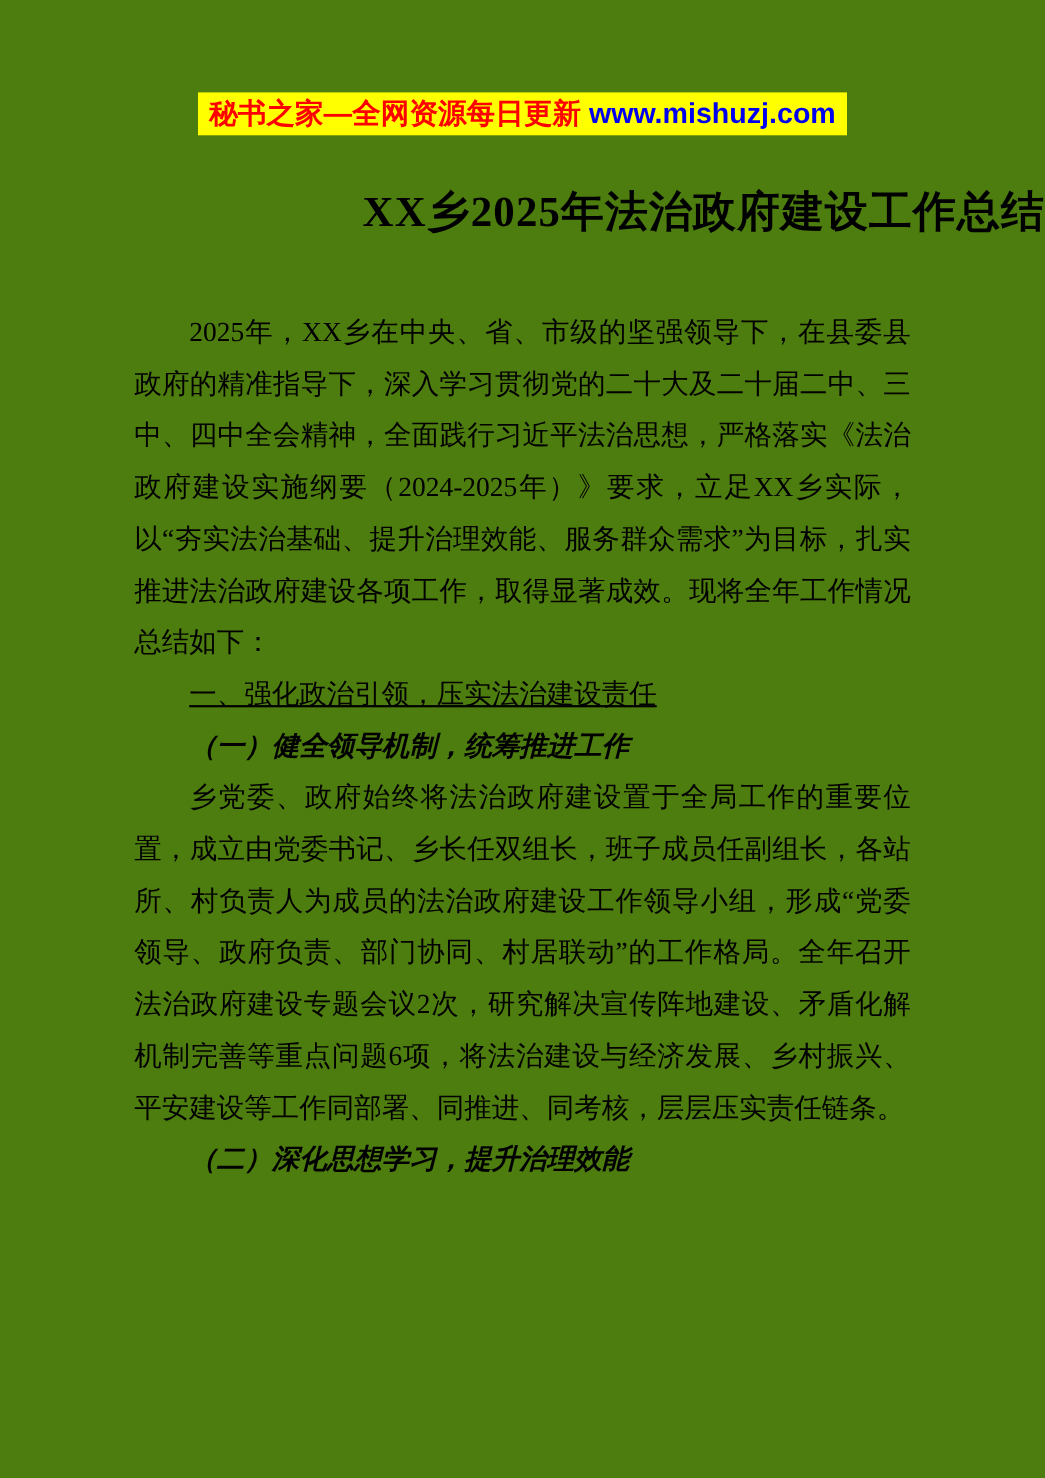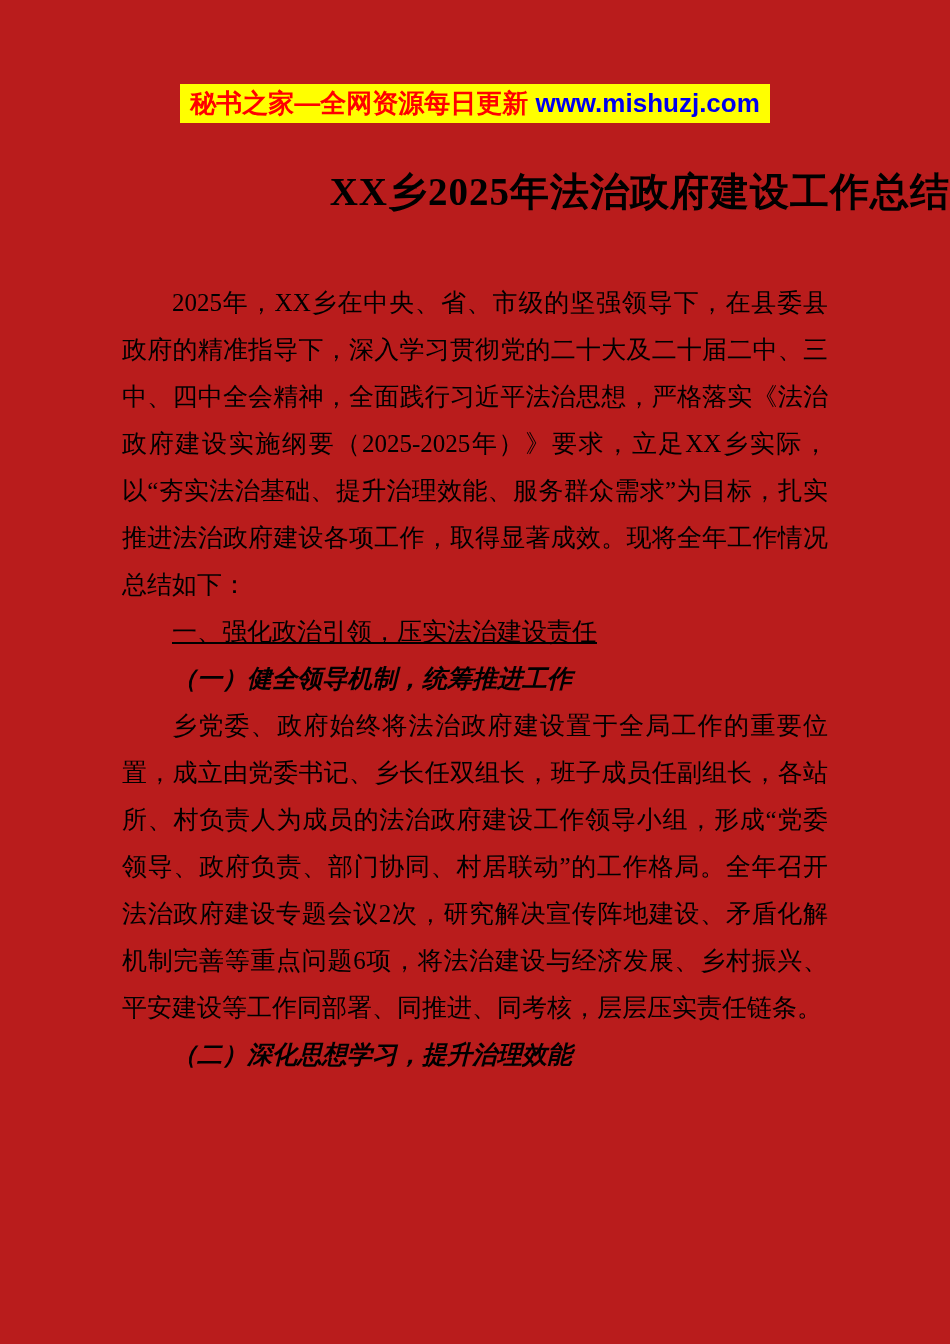--- a/index.html
+++ b/index.html
@@ -5,21 +5,21 @@
   html, body {
     margin: 0;
     padding: 0;
     background: #ffffff;
   }
   .page {
     position: relative;
     width: 950px;
     height: 1344px;
     margin: 0 auto;
-    background: #b91c1c;
+    background: #4d7c0f;
     font-family: "Liberation Serif", serif;
     color: #000000;
     overflow: hidden;
   }
   
   .banner-wrap {
     padding-top: 84px;
     text-align: center;
   }
   .banner {
@@ -75,20 +75,20 @@
 
   <div class="banner-wrap">
     <div class="banner">
       <span class="site-name">秘书之家</span><span class="tagline">—全网资源每日更新 </span><span class="site-url">www.mishuzj.com</span>
     </div>
   </div>
 
   <div class="doc-title">XX乡2025年法治政府建设工作总结</div>
 
   <div class="content">
-    <p class="body-para">2025年，XX乡在中央、省、市级的坚强领导下，在县委县政府的精准指导下，深入学习贯彻党的二十大及二十届二中、三中、四中全会精神，全面践行习近平法治思想，严格落实《法治政府建设实施纲要（2025-2025年）》要求，立足XX乡实际，以“夯实法治基础、提升治理效能、服务群众需求”为目标，扎实推进法治政府建设各项工作，取得显著成效。现将全年工作情况总结如下：</p>
+    <p class="body-para">2025年，XX乡在中央、省、市级的坚强领导下，在县委县政府的精准指导下，深入学习贯彻党的二十大及二十届二中、三中、四中全会精神，全面践行习近平法治思想，严格落实《法治政府建设实施纲要（2024-2025年）》要求，立足XX乡实际，以“夯实法治基础、提升治理效能、服务群众需求”为目标，扎实推进法治政府建设各项工作，取得显著成效。现将全年工作情况总结如下：</p>
     <p class="heading-plain">一、强化政治引领，压实法治建设责任</p>
     <p class="heading-bold">（一）健全领导机制，统筹推进工作</p>
     <p class="body-para">乡党委、政府始终将法治政府建设置于全局工作的重要位置，成立由党委书记、乡长任双组长，班子成员任副组长，各站所、村负责人为成员的法治政府建设工作领导小组，形成“党委领导、政府负责、部门协同、村居联动”的工作格局。全年召开法治政府建设专题会议2次，研究解决宣传阵地建设、矛盾化解机制完善等重点问题6项，将法治建设与经济发展、乡村振兴、平安建设等工作同部署、同推进、同考核，层层压实责任链条。</p>
     <p class="heading-bold">（二）深化思想学习，提升治理效能</p>
   </div>
 
 </div>
 
 </body></html>

